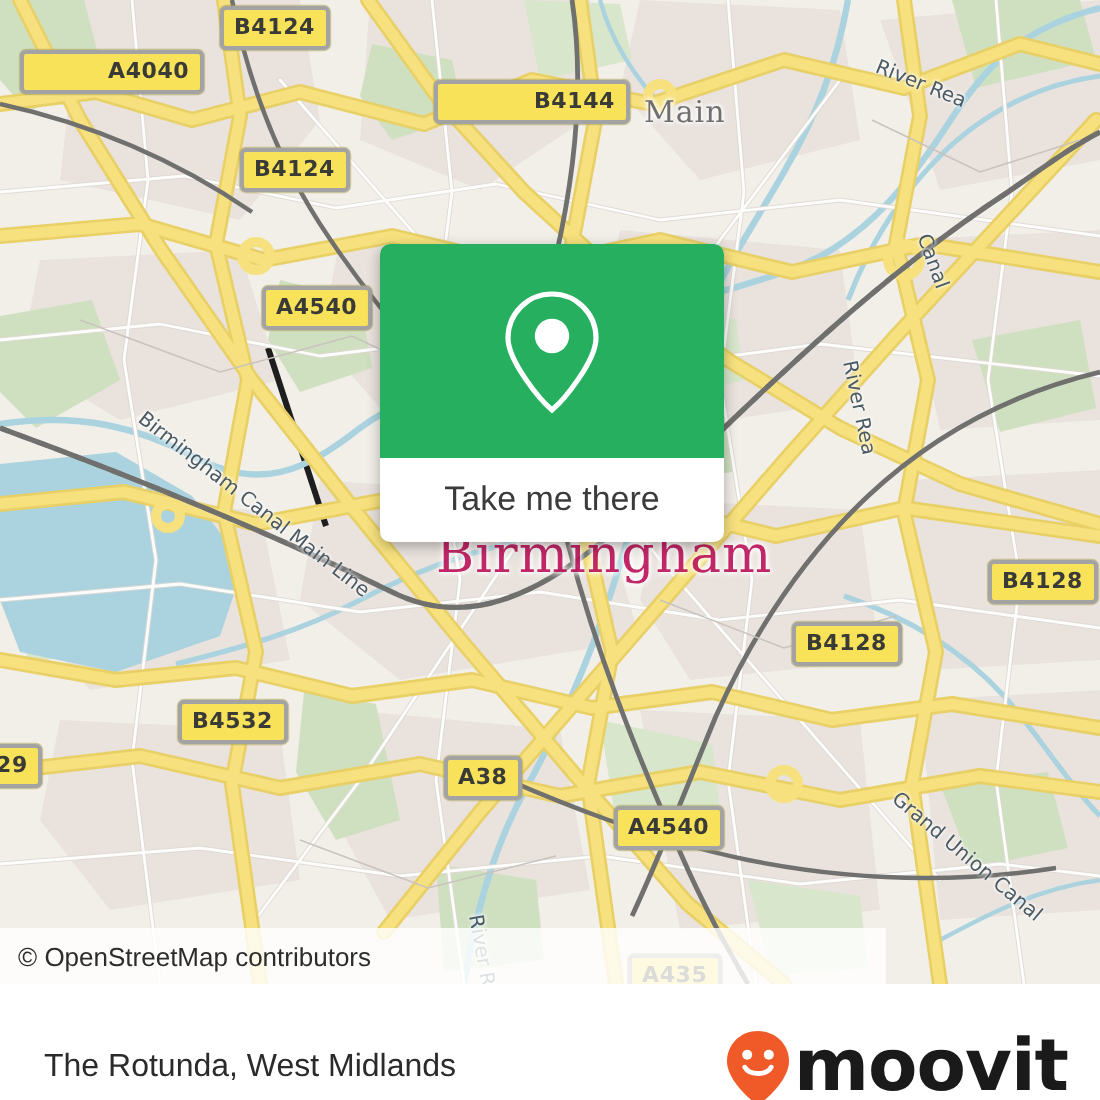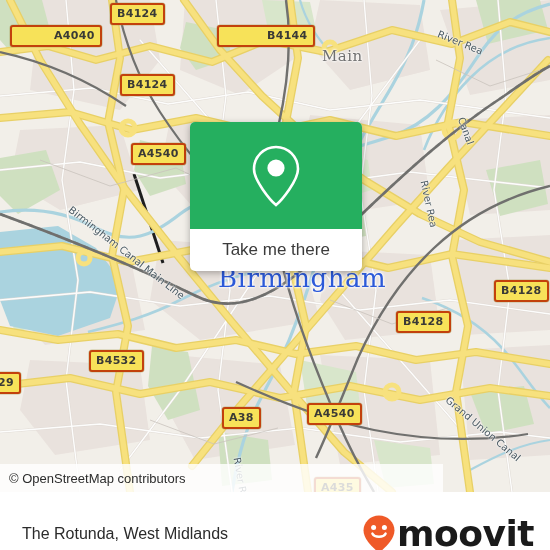--- a/index.html
+++ b/index.html
@@ -29,21 +29,21 @@
     height: 492px;
     overflow: hidden;
     background: #f2efe9;
   }
   .map-svg { position: absolute; left:0; top:0; }
 
   
   .shield {
     position: absolute;
     background: #f7e259;
-    border: 2px solid #c2410c;
+    border: 2px solid #a3a3a3;
     border-radius: 3px;
     color: #3a3a36;
     font-size: 11px;
     font-weight: bold;
     letter-spacing: 0.3px;
     line-height: 1;
     padding: 3px 5px 4px 5px;
     box-shadow: 0 0 0 0.6px rgba(170,160,90,0.55);
     white-space: nowrap;
     font-family: "DejaVu Sans", sans-serif;
@@ -54,21 +54,21 @@
     position: absolute;
     color: #6f6f6f;
     font-family: "DejaVu Serif", serif;
     white-space: nowrap;
     text-shadow: 0 0 3px #fff, 0 0 3px #fff, 0 0 2px #fff;
   }
   .place-aston { font-size: 15px; letter-spacing: 0.5px; }
   .place-birmingham {
     font-size: 26px;
     letter-spacing: 0.5px;
-    color: #1d4ed8;
+    color: #be185d;
     opacity: 0.92;
   }
 
   
   .water-label {
     position: absolute;
     color: #4b5a63;
     font-size: 10px;
     font-family: "DejaVu Sans", sans-serif;
     white-space: nowrap;
@@ -316,26 +316,26 @@
         <path d="M436 60 L490 86 L540 70"></path>
       </g>
     </svg>
 
     <div class="place-label place-aston" style="left:322px; top:47px;">Main</div>
 
     <div class="place-label place-birmingham" style="left:218px; top:263px;">Birmingham</div>
 
     <div class="shield" style="left:10px;  top:25px;padding-left:42px;">A4040</div>
     <div class="shield" style="left:110px; top:3px;">B4124</div>
-    <div class="shield" style="left:217px; top:25px;padding-left:48px;">B4144</div>
+    <div class="shield" style="left:217px; top:40px;padding-left:48px;">B4144</div>
     <div class="shield" style="left:120px; top:74px;">B4124</div>
     <div class="shield" style="left:131px; top:143px;">A4540</div>
     <div class="shield" style="left:-9px;  top:372px;">29</div>
     <div class="shield" style="left:89px;  top:350px;">B4532</div>
-    <div class="shield" style="left:222px; top:407px;">A38</div>
+    <div class="shield" style="left:222px; top:378px;">A38</div>
     <div class="shield" style="left:307px; top:403px;">A4540</div>
     <div class="shield" style="left:314px; top:477px;">A435</div>
     <div class="shield" style="left:396px; top:311px;">B4128</div>
     <div class="shield" style="left:494px; top:280px;">B4128</div>
 
     <div class="water-label" style="left:70px;  top:203px; transform:rotate(38deg);">Birmingham Canal Main Line</div>
     <div class="water-label" style="left:438px; top:28px;  transform:rotate(22deg);">River Rea</div>
     <div class="water-label" style="left:424px; top:175px; transform:rotate(78deg);">River Rea</div>
     <div class="water-label" style="left:461px; top:112px; transform:rotate(70deg);">Canal</div>
     <div class="water-label" style="left:237px; top:452px; transform:rotate(80deg);">River Rea</div>

